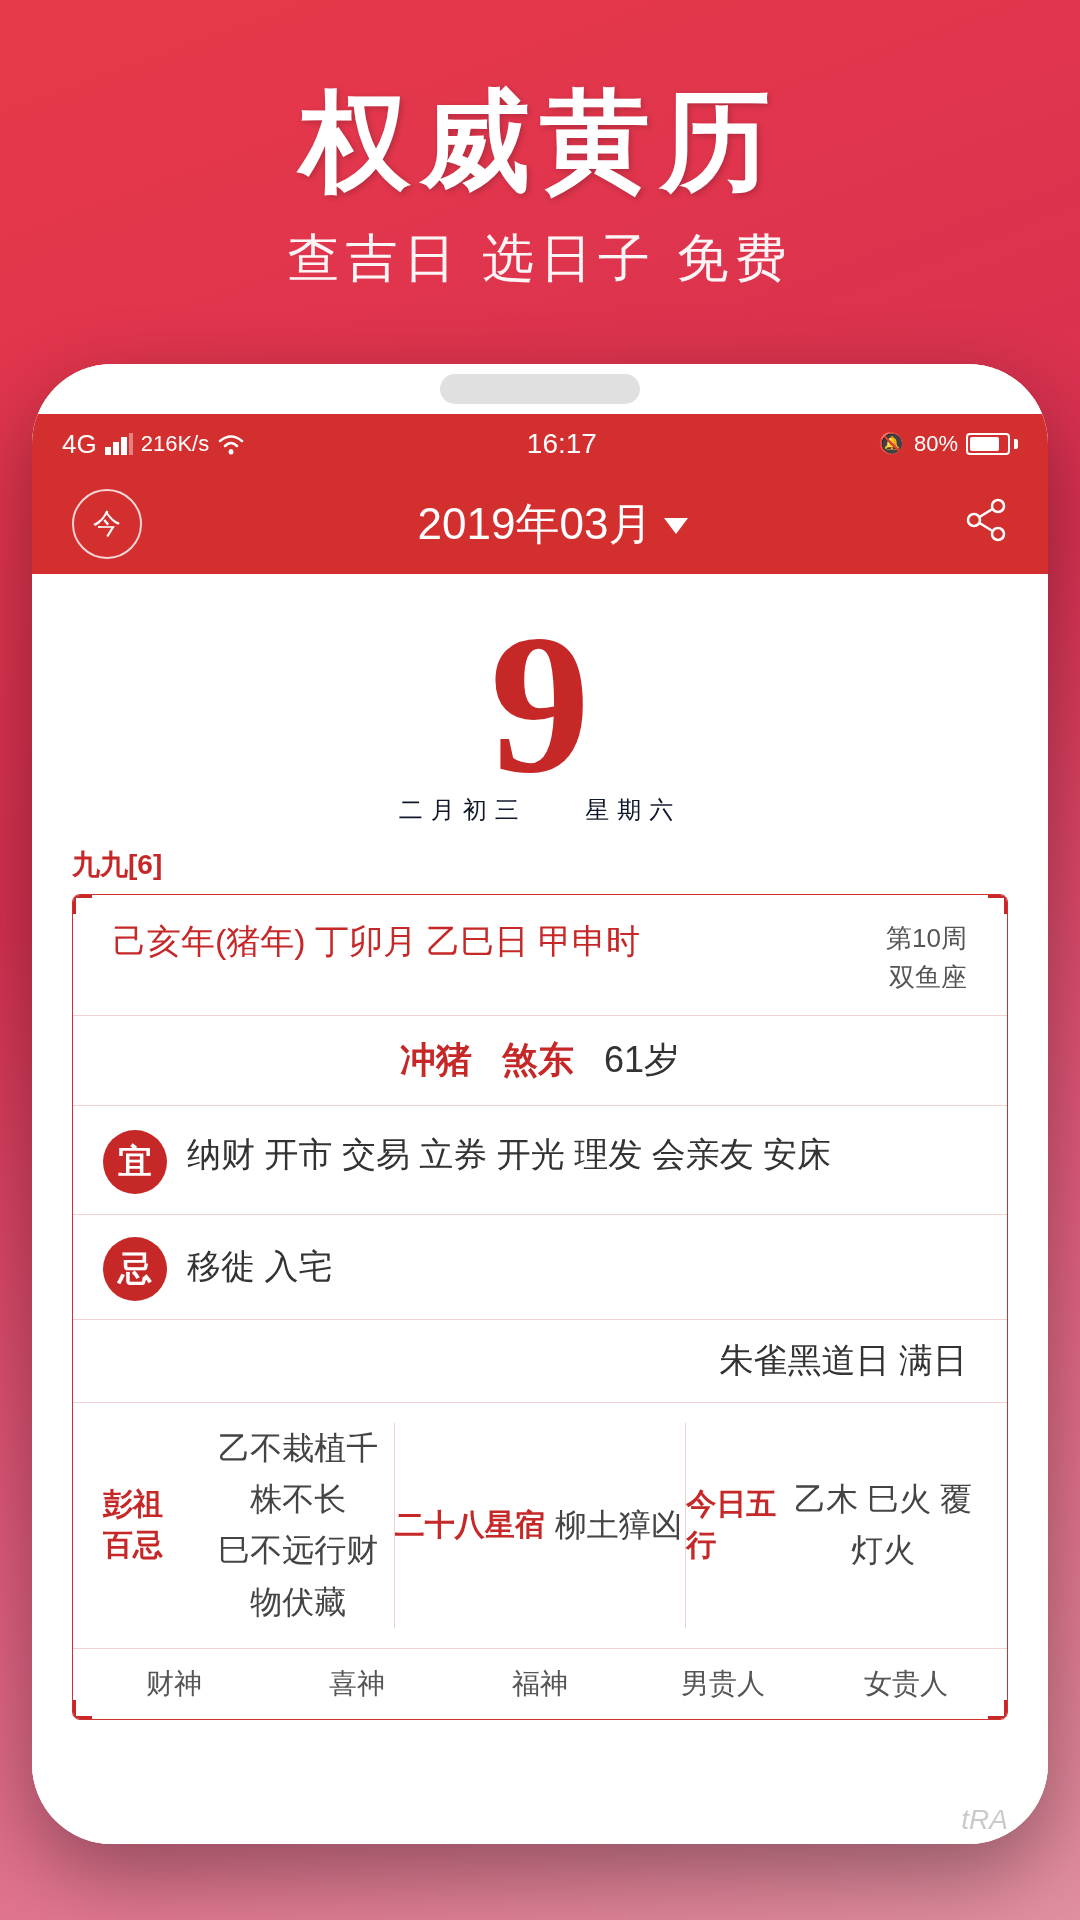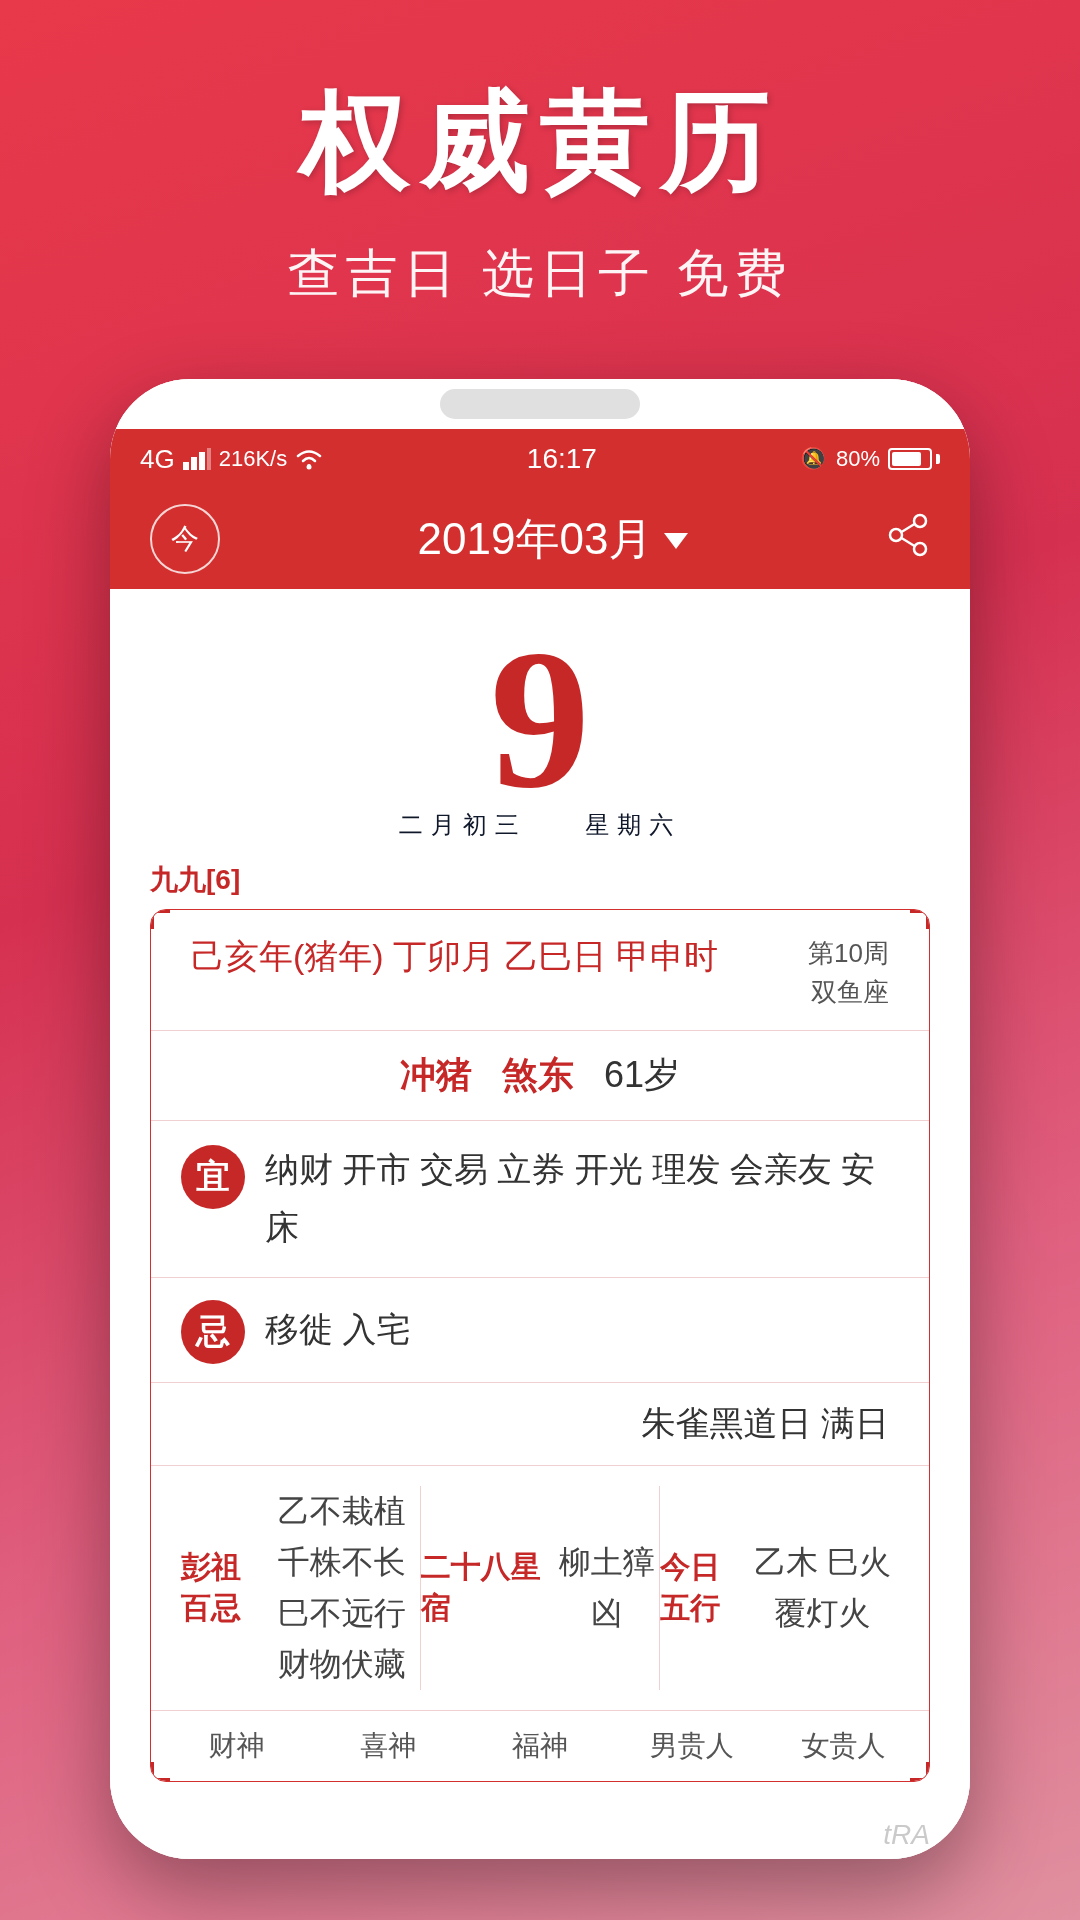--- a/index.html
+++ b/index.html
@@ -28,28 +28,28 @@
       font-weight: 700;
       letter-spacing: 10px;
       text-shadow: 2px 2px 6px rgba(0,0,0,0.2);
       line-height: 1.1;
     }
 
     .sub-title {
       font-size: 52px;
       font-weight: 400;
       letter-spacing: 6px;
-      margin-top: 38px;
+      margin-top: 23px;
       opacity: 0.95;
     }
 
     
     .phone-wrapper {
       margin-top: 70px;
-      width: 860px;
+      width: 1016px;
       height: 1480px;
       background: #ffffff;
       border-radius: 80px;
       box-shadow: 0 30px 80px rgba(0,0,0,0.35), inset 0 0 0 3px #e0e0e0;
       overflow: hidden;
       position: relative;
       display: flex;
       flex-direction: column;
     }
 
@@ -220,21 +220,21 @@
 
     .jiujiu-label {
       color: #c62828;
       font-size: 28px;
       margin-bottom: 10px;
       font-weight: bold;
     }
 
     .info-card {
       border: 1.5px solid #d32f2f;
-      border-radius: 16px;
+      border-radius: 8px;
       overflow: hidden;
       position: relative;
     }
 
     
     .info-card::before,
     .info-card::after {
       content: '';
       position: absolute;
       width: 20px;

